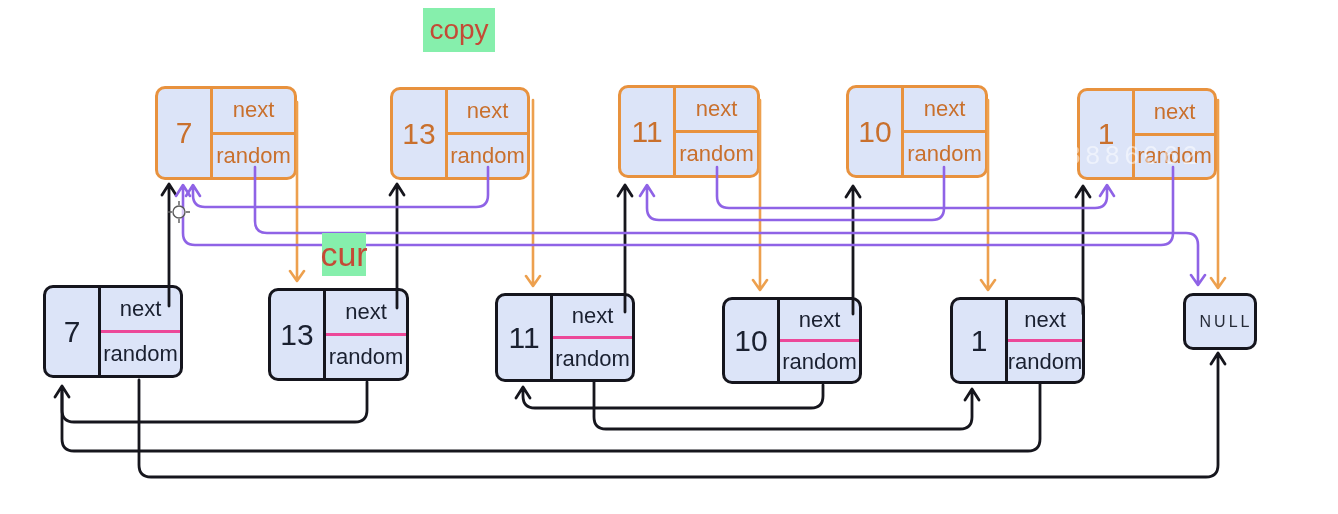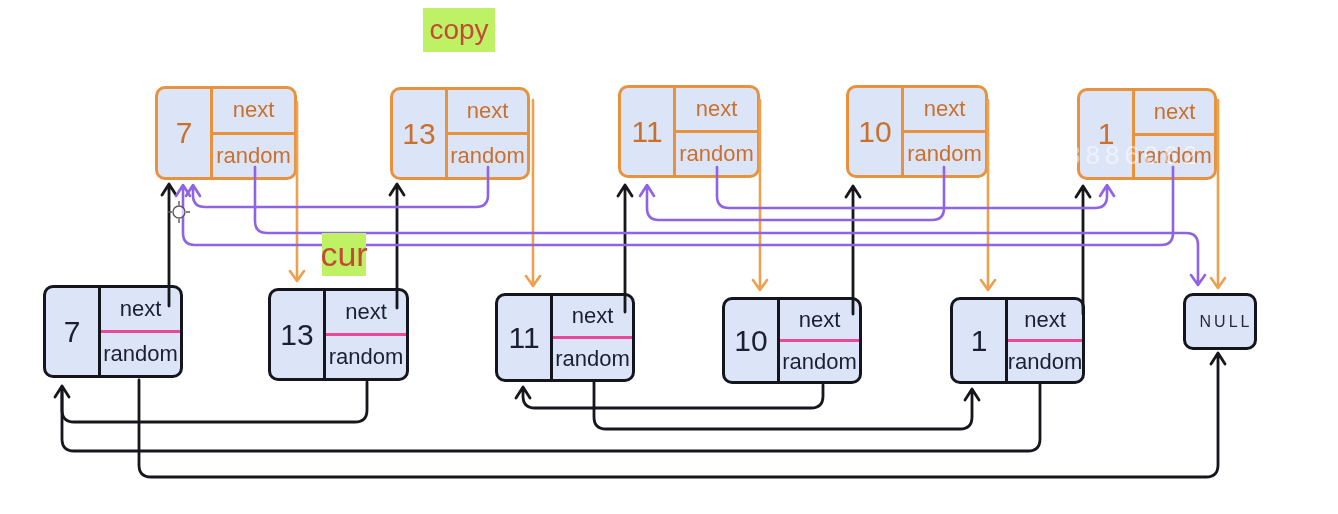--- a/index.html
+++ b/index.html
@@ -25,21 +25,21 @@
   .node.copy .val{border-right-color:#e8923e;color:#c9702d;}
   .node.copy .cell{color:#c9702d;}
   .node.copy .cell.next{border-bottom-color:#e8923e;}
   .null-node{
     position:absolute;box-sizing:border-box;background:#dce4f8;
     border:3px solid #15151d;border-radius:10px;z-index:1;
     display:flex;align-items:center;justify-content:center;
     font-size:16px;letter-spacing:3px;color:#262b38;padding-left:12px;
   }
   .tag{
-    position:absolute;z-index:3;background:#bef264;color:#c44a36;
+    position:absolute;z-index:3;background:#86efac;color:#c44a36;
     display:flex;align-items:center;justify-content:center;font-size:28px;
   }
   #arrows{position:absolute;left:0;top:0;z-index:2;pointer-events:none;}
   .watermark{
     position:absolute;z-index:4;color:rgba(255,255,255,0.5);
     font-size:26px;letter-spacing:5px;pointer-events:none;
   }
 </style>
 </head>
 <body>

